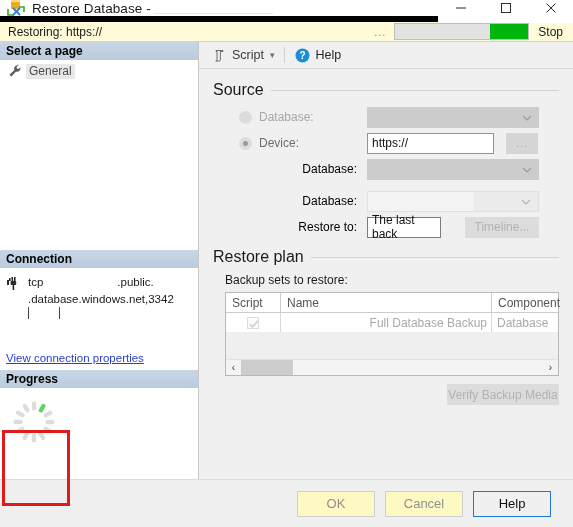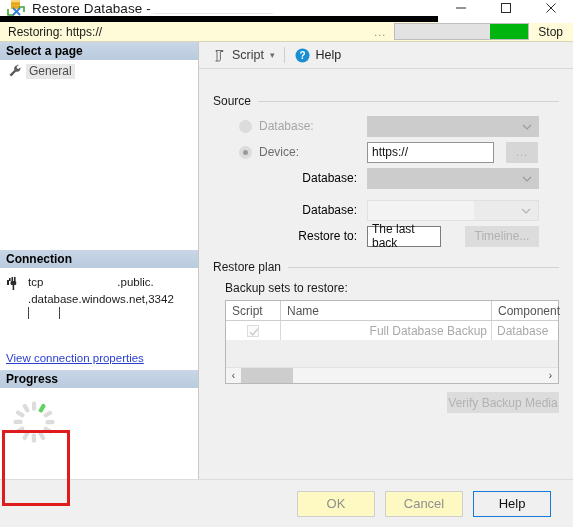--- a/index.html
+++ b/index.html
@@ -262,24 +262,23 @@
   .form {
     flex: 1 1 auto;
     padding: 12px 14px 0 14px;
     box-sizing: border-box;
     overflow: hidden;
   }
   .group { margin-bottom: 2px; }
   .group-title {
     display: flex;
     align-items: center;
-    font-size: 12px;
+    font-size: 16px;
     color: #1a1a1a;
     margin-bottom: 7px;
-    margin-top: 13px;
   }
   .group-title .gt-text { padding-right: 7px; white-space: nowrap; }
   .group-title .gt-line { flex: 1 1 auto; height: 1px; background: #d2d2d2; }
 
   .row {
     display: flex;
     align-items: center;
     height: 22px;
     margin-bottom: 4px;
     padding-left: 12px;

